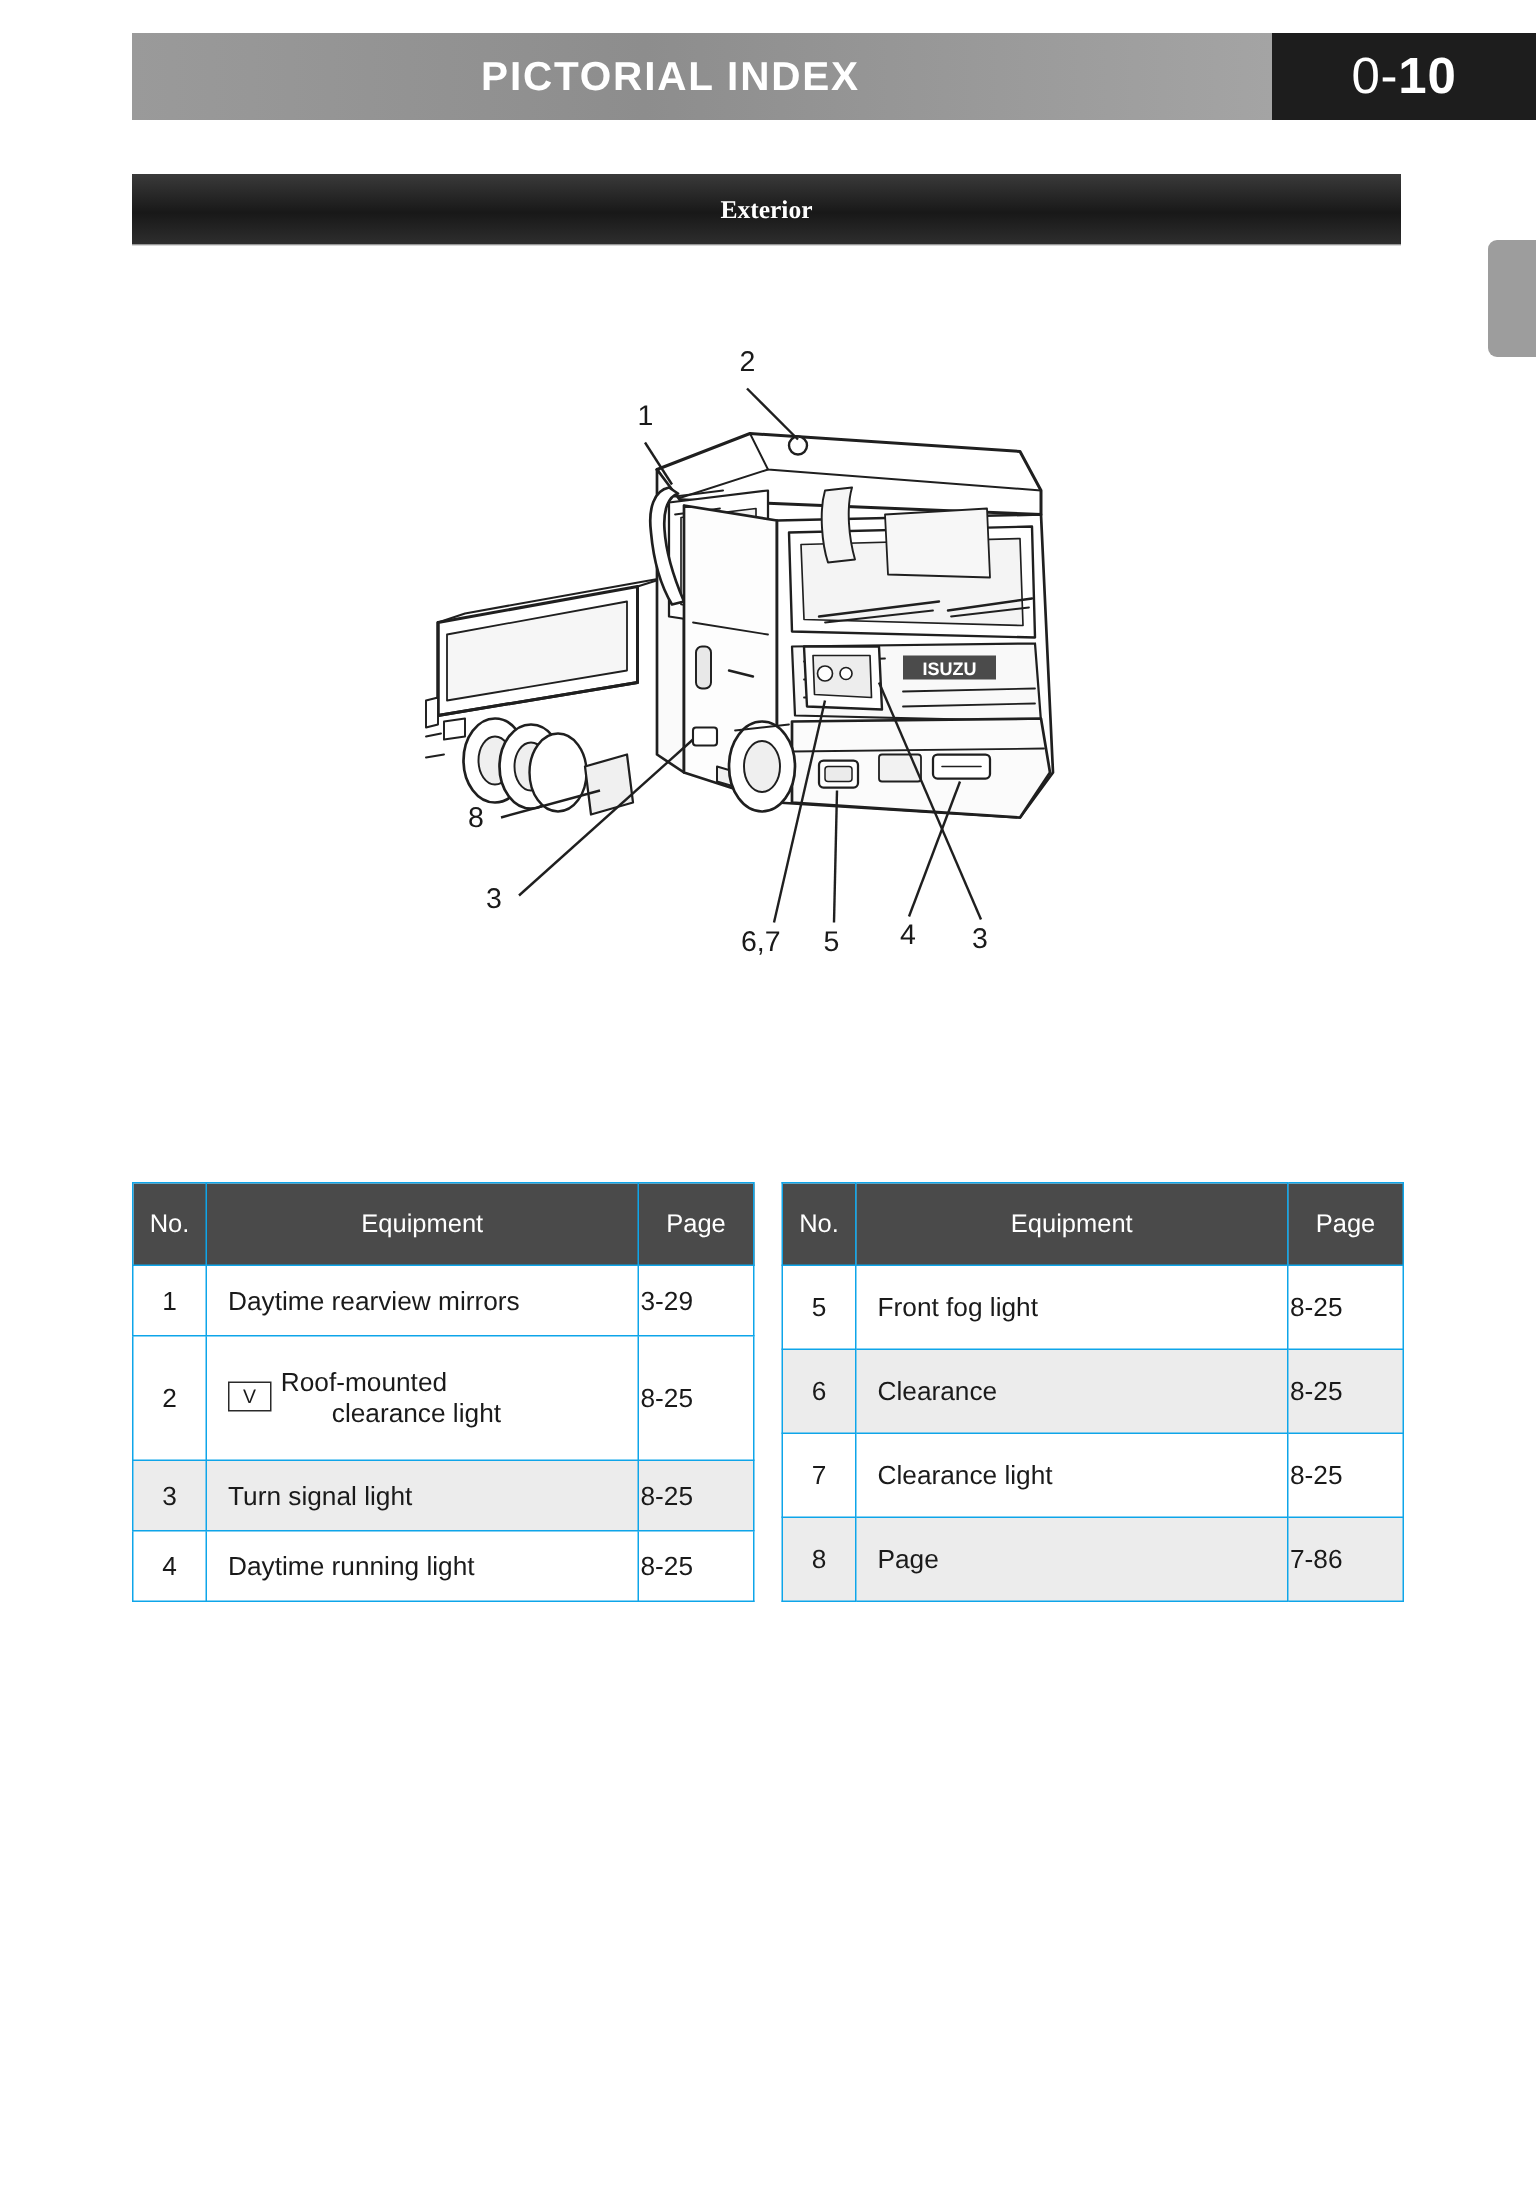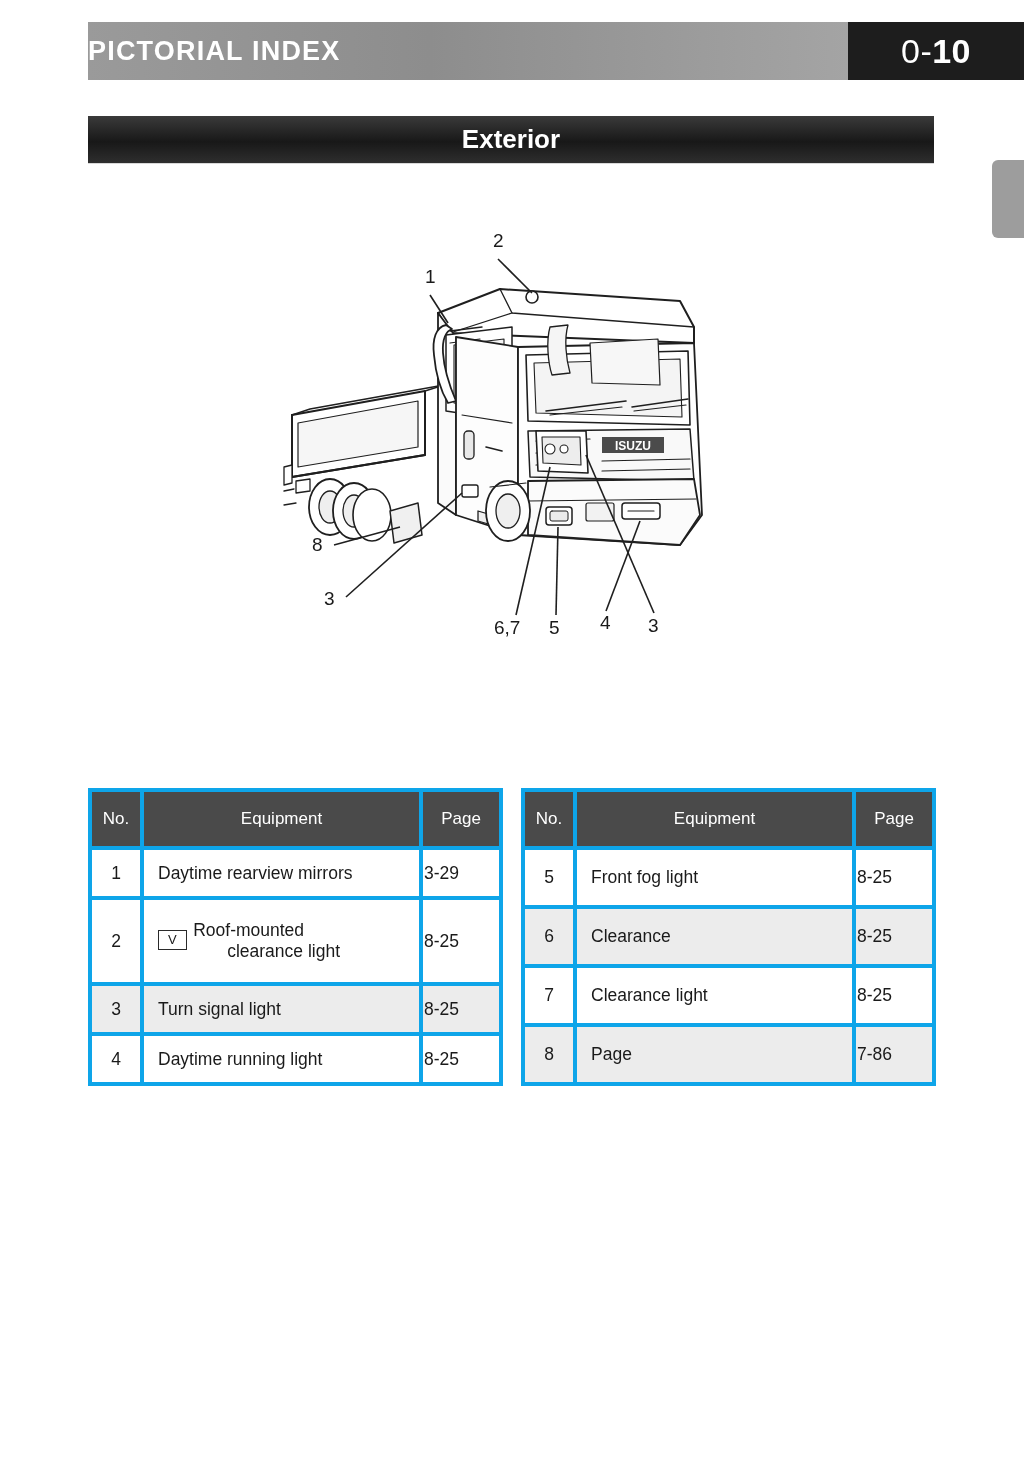--- a/index.html
+++ b/index.html
@@ -24,21 +24,21 @@
     width: 936px;
     height: 58px;
     display: flex;
     align-items: stretch;
   }
   .header-grad {
     flex: 1 1 auto;
     background: linear-gradient(to right, #9a9a9a 0%, #8d8d8d 45%, #a4a4a4 100%);
     display: flex;
     align-items: center;
-    justify-content: flex-start;
+    justify-content: center;
     padding-right: 42px;
     box-sizing: border-box;
   }
   .header-title {
     color: #ffffff;
     font-size: 27px;
     font-weight: bold;
     letter-spacing: 1.2px;
   }
   .header-page {
@@ -62,22 +62,23 @@
     width: 846px;
     height: 47px;
     background: linear-gradient(to bottom, #3a3a3a 0%, #181818 55%, #2e2e2e 100%);
     display: flex;
     align-items: center;
     justify-content: center;
     box-shadow: 0 1px 0 #d8d8d8;
   }
   .section-bar span {
     color: #ffffff;
-    font-size: 26px;
+    font-size: 17px;
     font-weight: bold;
+    font-family: Liberation Serif, serif;
   }
 
   
   .page-tab {
     position: absolute;
     right: 0;
     top: 160px;
     width: 32px;
     height: 78px;
     background: #9d9d9d;
@@ -104,21 +105,21 @@
     gap: 18px;
   }
   table.eq {
     border-collapse: collapse;
     table-layout: fixed;
     background: #ffffff;
   }
   table.eq.left { width: 416px; }
   table.eq.right { width: 416px; }
   table.eq th, table.eq td {
-    border: 4px solid #0ea5e9;
+    border: 1px solid #0ea5e9;
     font-size: 17.5px;
     font-weight: normal;
     color: #1a1a1a;
   }
   table.eq thead th {
     background: #4a4a4a;
     color: #ffffff;
     font-size: 17px;
     height: 52px;
     text-align: center;

